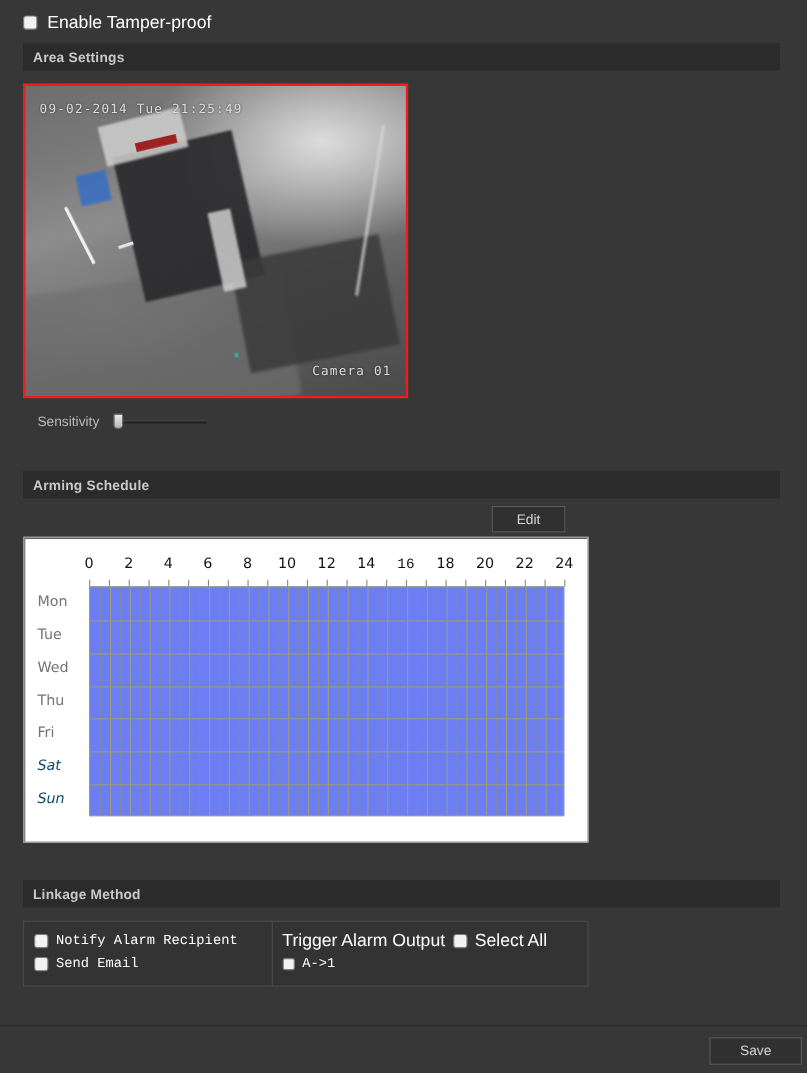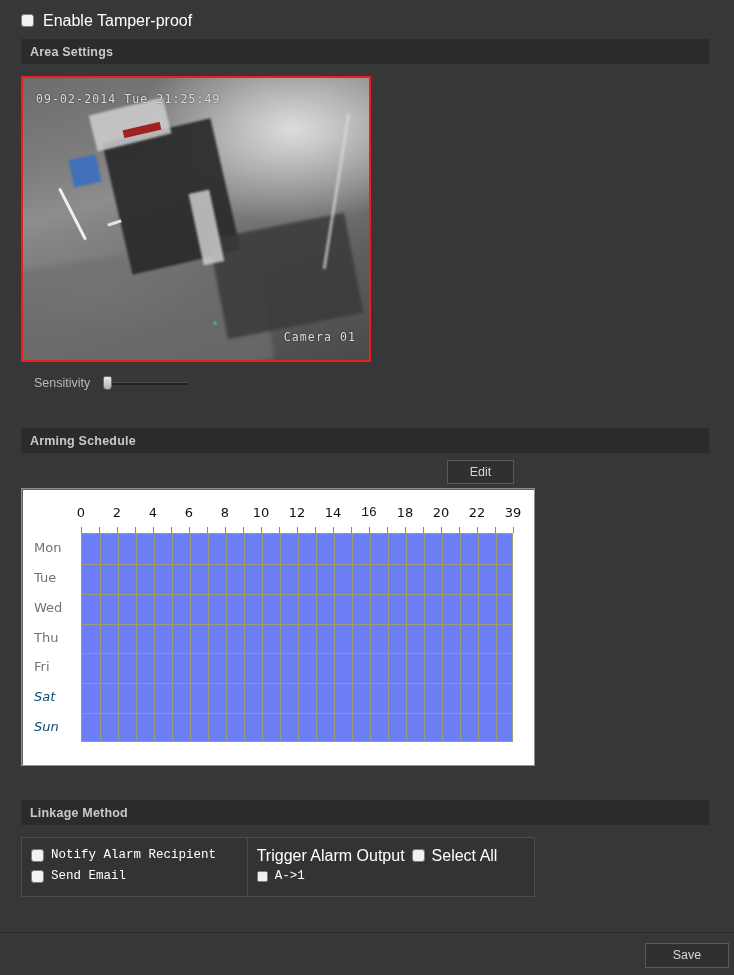--- a/index.html
+++ b/index.html
@@ -437,21 +437,21 @@
           <span class="hl" style="left: 72px;">4</span>
           <span class="hl" style="left: 108px;">6</span>
           <span class="hl" style="left: 144px;">8</span>
           <span class="hl" style="left: 180px;">10</span>
           <span class="hl" style="left: 216px;">12</span>
           <span class="hl" style="left: 252px;">14</span>
           <span class="hl" style="left: 288px; font-family: Liberation Mono, monospace;">16</span>
           <span class="hl" style="left: 324px;">18</span>
           <span class="hl" style="left: 360px;">20</span>
           <span class="hl" style="left: 396px;">22</span>
-          <span class="hl" style="left: 432px;">39</span>
+          <span class="hl" style="left: 432px;">24</span>
         </div>
       <div class="ticks" id="ticks">
           <i style="left: 0px;"></i>
           <i style="left: 18px;"></i>
           <i style="left: 36px;"></i>
           <i style="left: 54px;"></i>
           <i style="left: 72px;"></i>
           <i style="left: 90px;"></i>
           <i style="left: 108px;"></i>
           <i style="left: 126px;"></i>

